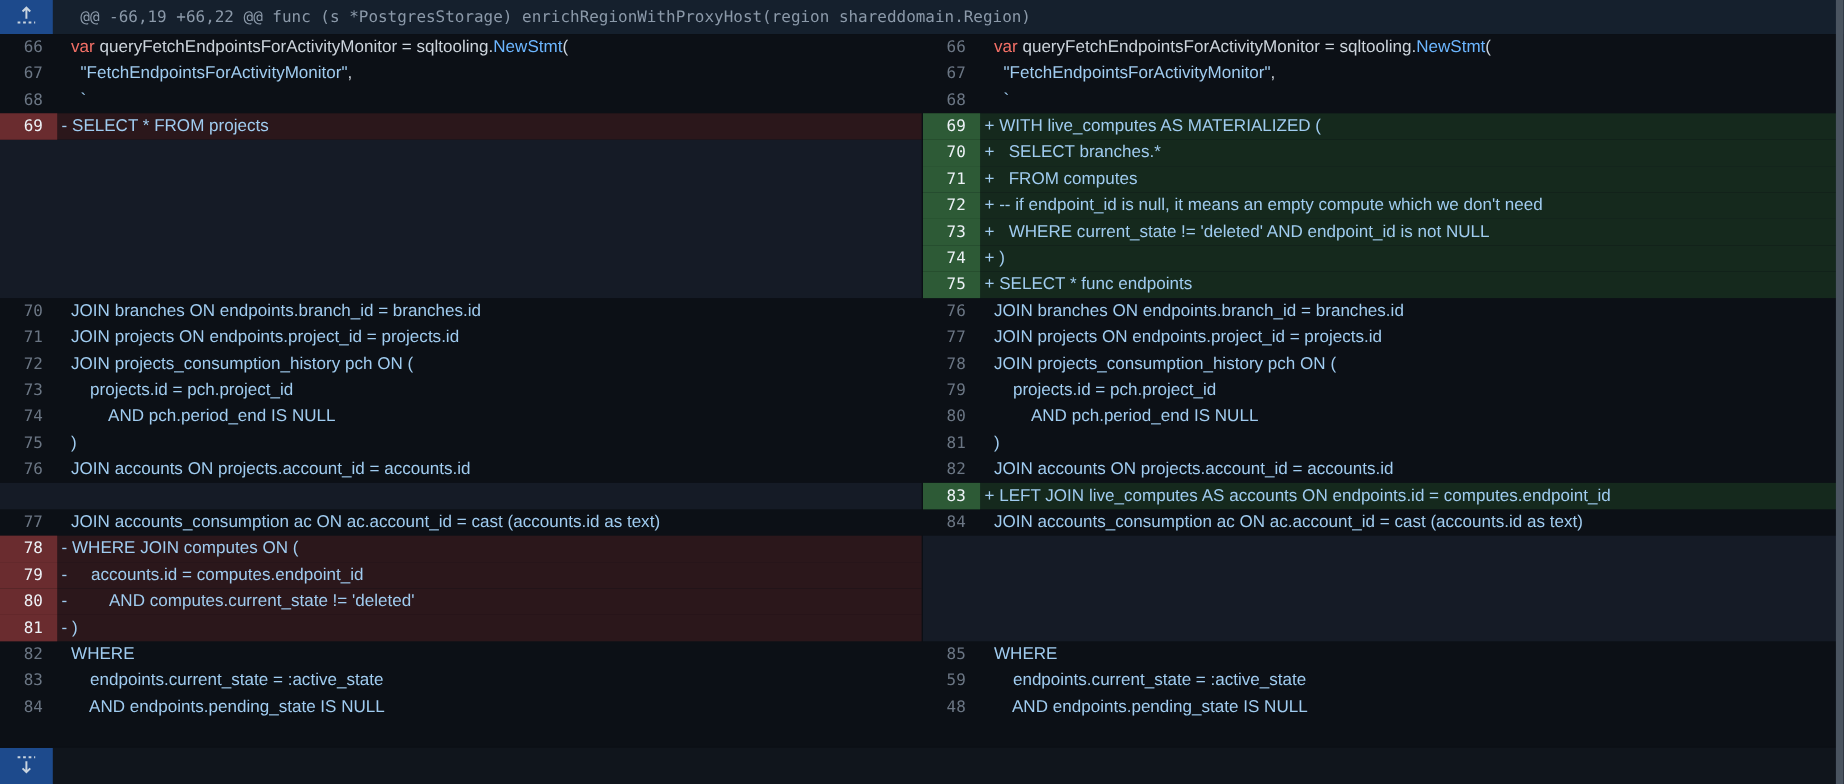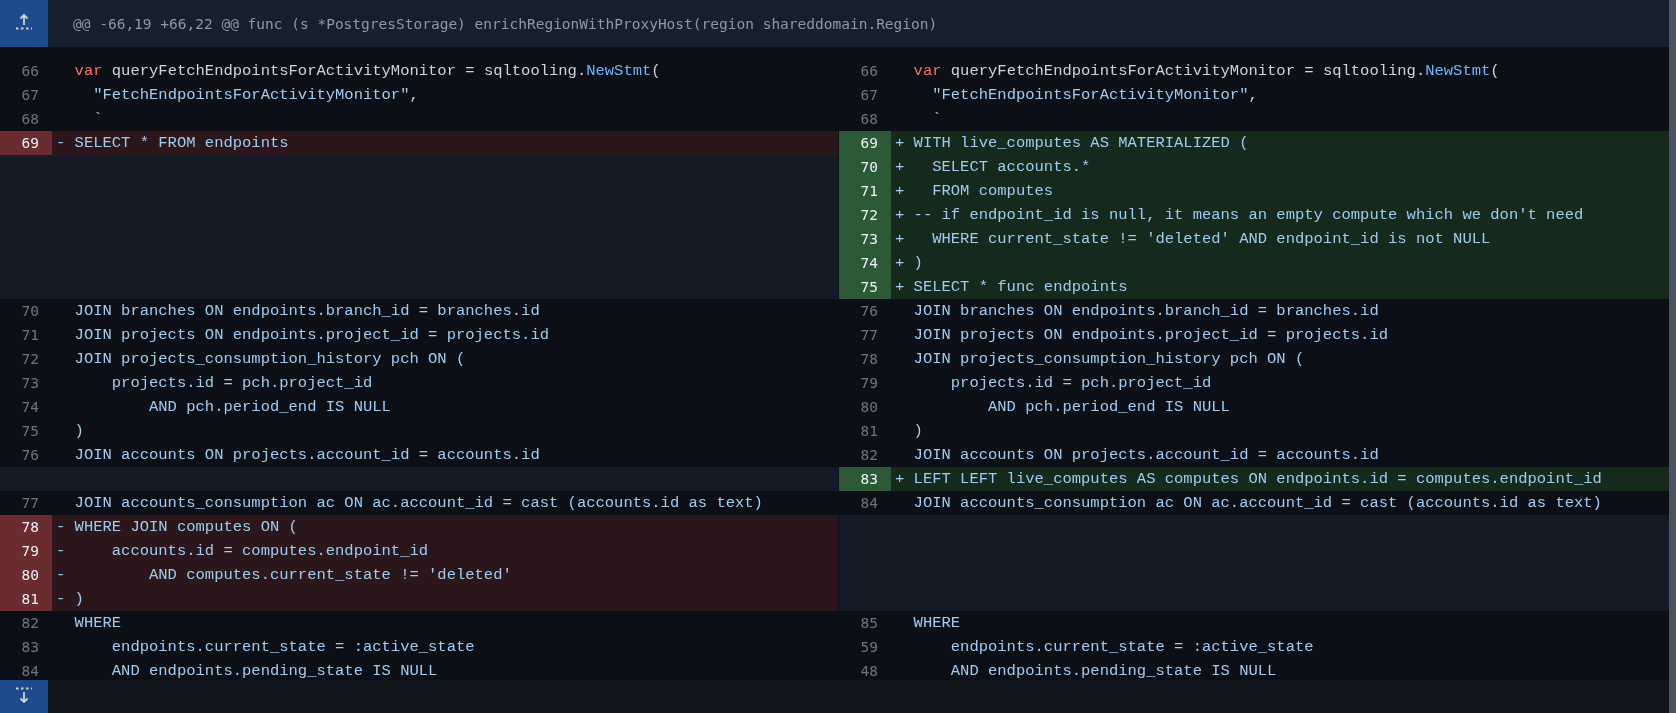--- a/index.html
+++ b/index.html
@@ -26,50 +26,50 @@
   *{box-sizing:border-box;}
   html,body{margin:0;padding:0;}
   body{
     width:1676px;height:713px;overflow:hidden;
     background:var(--bg);
     font-family:"DejaVu Sans Mono","Liberation Mono",monospace;
   }
   .app{position:relative;width:1676px;height:713px;}
   
   .topbar{
-    height:47px;background:var(--topbar-bg);
+    height:31px;background:var(--topbar-bg);
     display:flex;align-items:center;
   }
   .expand-btn{
     width:48px;height:100%;flex:0 0 48px;
     background:var(--btn-blue);border:none;padding:0;margin:0;
     display:flex;align-items:center;justify-content:center;cursor:pointer;
   }
   .hunk-text{
     margin-left:25px;color:var(--topbar-text);
     font-size:14.5px;white-space:pre;
   }
   
   .main{
-    position:relative;display:flex;align-items:center;
+    position:relative;display:flex;align-items:flex-start;
     height:648px;background:var(--bg);
   }
   .panel{overflow:hidden;}
   .panel.left{width:838px;flex:0 0 838px;}
   .divider{width:1px;flex:0 0 1px;background:var(--divider);}
   .panel.right{flex:1;}
   .row{display:flex;height:24px;}
   .gut{
     flex:0 0 52px;width:52px;height:24px;line-height:24px;
     text-align:right;padding-right:13px;
     font-size:14.5px;color:var(--num);cursor:pointer;
   }
   .code{flex:1;height:24px;overflow:hidden;}
   .code pre{
-    margin:0;font-family:Liberation Mono, monospace;font-size:15.5px;line-height:24px;
+    margin:0;font-family:Liberation Sans, sans-serif;font-size:15.5px;line-height:24px;
     padding-left:4px;white-space:pre;
   }
   .row.del{background:var(--del-bg);}
   .row.del .gut{background:var(--del-gut);color:var(--num-changed);}
   .row.add{background:var(--add-bg);}
   .row.add .gut{background:var(--add-gut);color:var(--num-changed);}
   .row.filler{background:var(--filler);}
   .c-str{color:var(--str);}
   .c-pl{color:var(--plain);}
   .c-kw{color:var(--kw);}
@@ -118,21 +118,21 @@
         </div>
         <div class="row ctx">
           <div class="gut">68</div>
           <div class="code">
             <pre><span class="c-str">    `</span></pre>
           </div>
         </div>
         <div class="row del">
           <div class="gut">69</div>
           <div class="code">
-            <pre><span class="c-str">- SELECT * FROM endpoints</span></pre>
+            <pre><span class="c-str">- SELECT * FROM projects</span></pre>
           </div>
         </div>
         <div class="row filler" style="height: 144px;"></div>
         <div class="row ctx">
           <div class="gut">70</div>
           <div class="code">
             <pre><span class="c-str">  JOIN branches ON endpoints.branch_id = branches.id</span></pre>
           </div>
         </div>
         <div class="row ctx">
@@ -243,21 +243,21 @@
         </div>
         <div class="row add">
           <div class="gut">69</div>
           <div class="code">
             <pre><span class="c-str">+ WITH live_computes AS MATERIALIZED (</span></pre>
           </div>
         </div>
         <div class="row add">
           <div class="gut">70</div>
           <div class="code">
-            <pre><span class="c-str">+   SELECT accounts.*</span></pre>
+            <pre><span class="c-str">+   SELECT branches.*</span></pre>
           </div>
         </div>
         <div class="row add">
           <div class="gut">71</div>
           <div class="code">
             <pre><span class="c-str">+   FROM computes</span></pre>
           </div>
         </div>
         <div class="row add">
           <div class="gut">72</div>
@@ -321,21 +321,21 @@
         </div>
         <div class="row ctx">
           <div class="gut">82</div>
           <div class="code">
             <pre><span class="c-str">  JOIN accounts ON projects.account_id = accounts.id</span></pre>
           </div>
         </div>
         <div class="row add">
           <div class="gut">83</div>
           <div class="code">
-            <pre><span class="c-str">+ LEFT LEFT live_computes AS computes ON endpoints.id = computes.endpoint_id</span></pre>
+            <pre><span class="c-str">+ LEFT JOIN live_computes AS accounts ON endpoints.id = computes.endpoint_id</span></pre>
           </div>
         </div>
         <div class="row ctx">
           <div class="gut">84</div>
           <div class="code">
             <pre><span class="c-str">  JOIN accounts_consumption ac ON ac.account_id = cast (accounts.id as text)</span></pre>
           </div>
         </div>
         <div class="row filler" style="height: 96px;"></div>
         <div class="row ctx">

